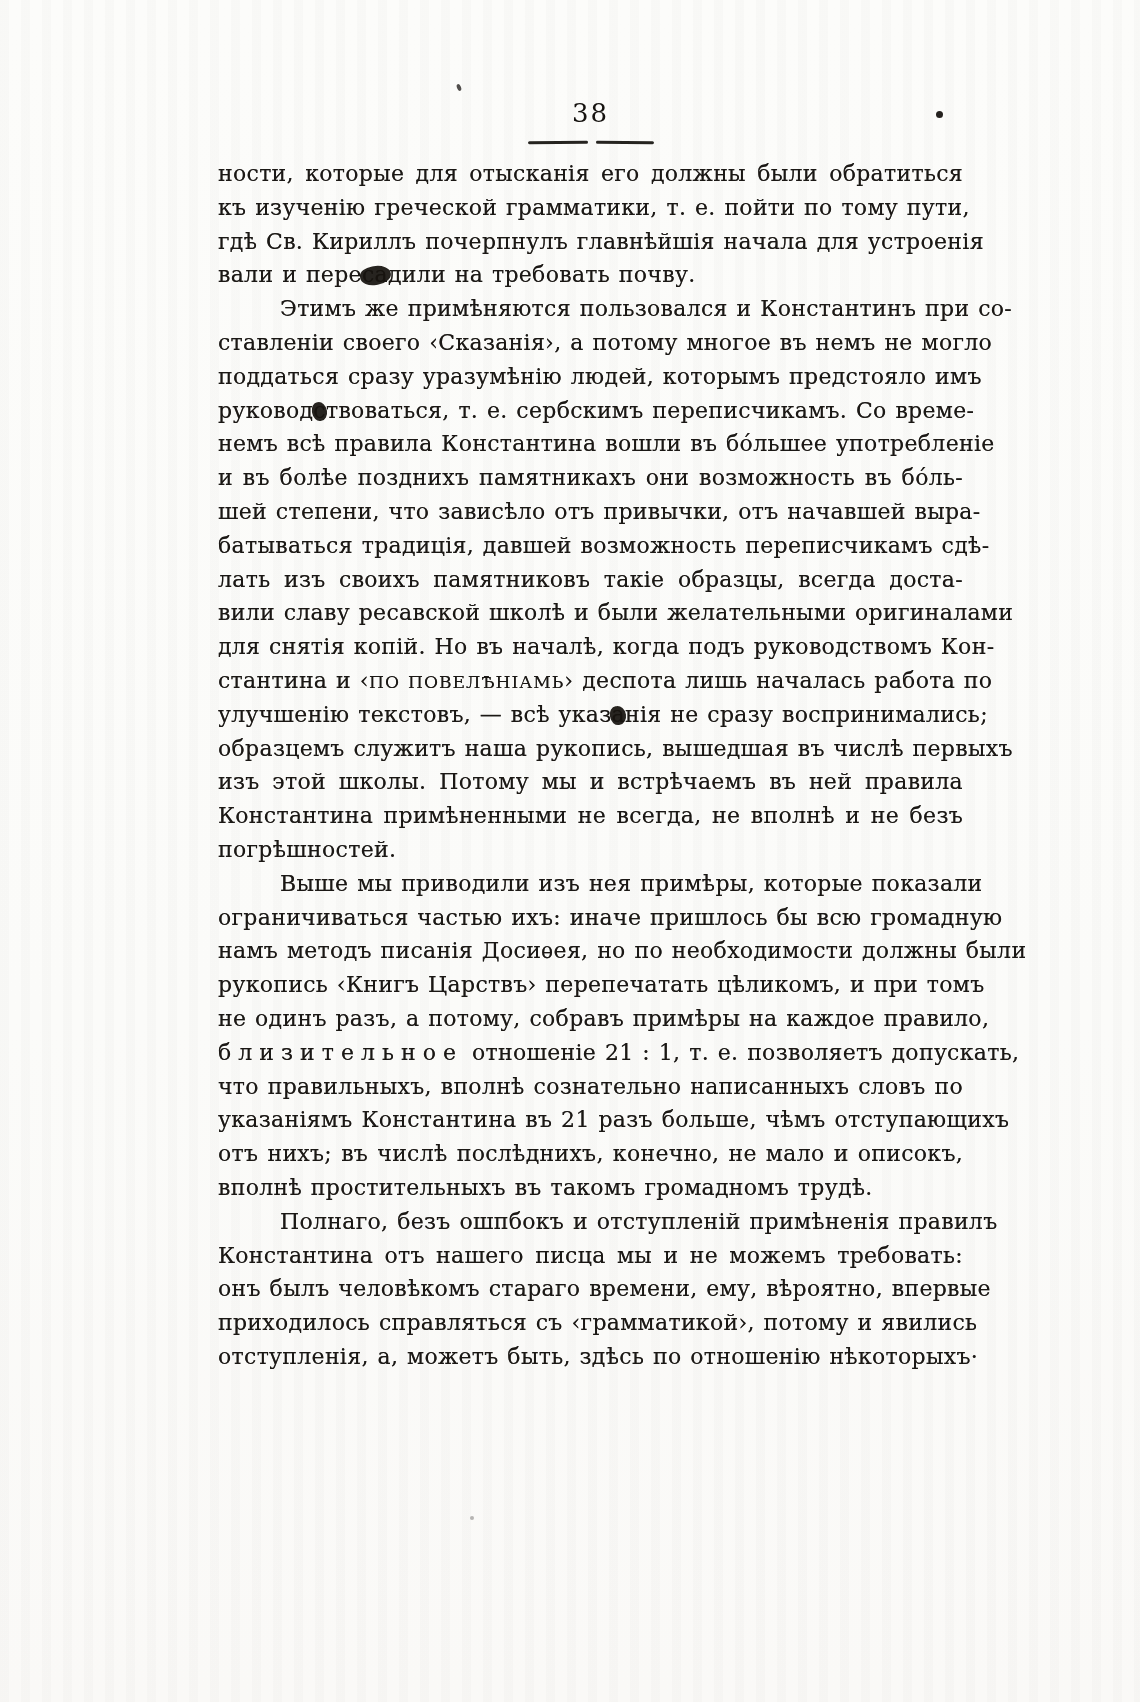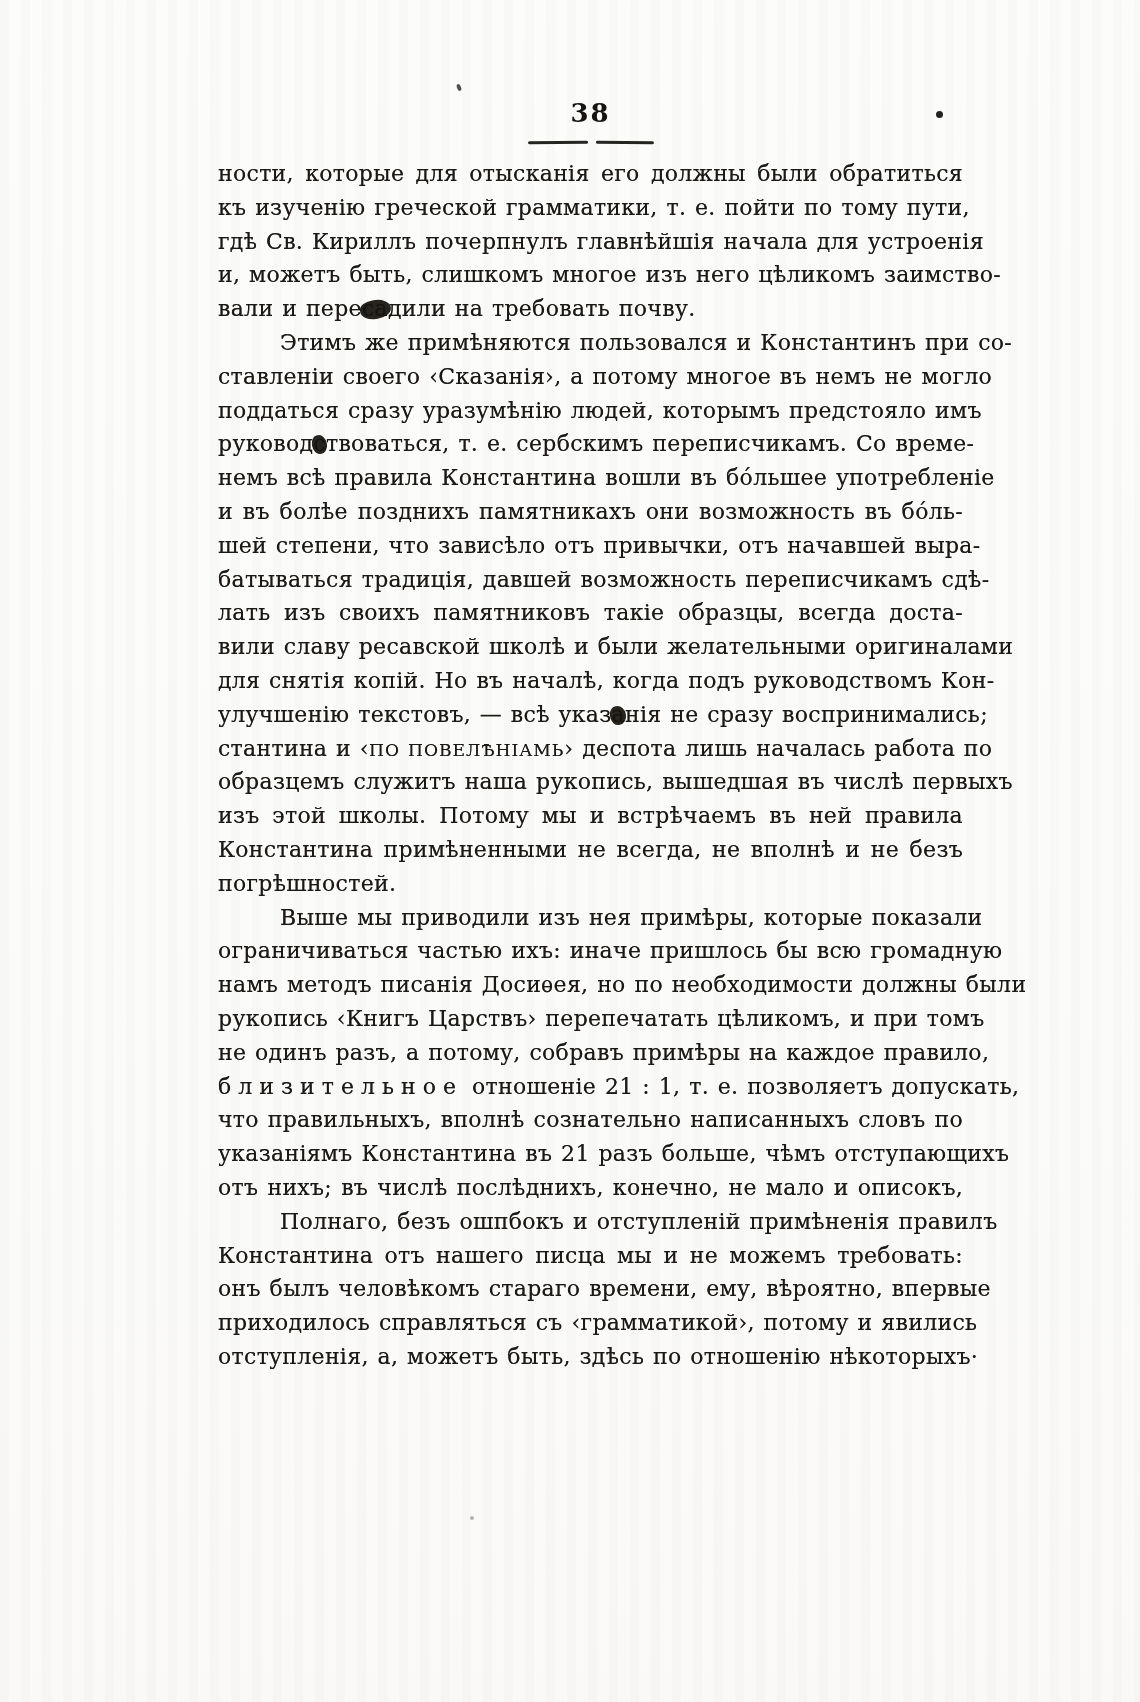--- a/index.html
+++ b/index.html
@@ -11,21 +11,21 @@
       linear-gradient(180deg,#fcfcfa 0%, #fbfbf9 60%, #faf9f7 100%);
     overflow:hidden;
     font-family:"DejaVu Serif", serif;
     color:#1b1815;
   }
   .pagenum-wrap{
     position:absolute; top:98px; left:218px; width:745px;
     text-align:center;
   }
   .pagenum{
-    font-size:26px; font-weight:700; letter-spacing:2px; color:#161310;
+    font-size:26px; font-weight:400; letter-spacing:2px; color:#161310;
   }
   .rule{
     position:absolute; top:141px; height:3px; background:#262420; border-radius:2px;
   }
   .rule-left{ left:528px; width:60px; transform:rotate(-0.6deg); }
   .rule-right{ left:596px; width:58px; transform:rotate(0.3deg); }
   .text-block{
     position:absolute; left:218px; top:157px; width:745px;
   }
   .line{
@@ -57,48 +57,48 @@
   <div class="pagenum-wrap">
     <span class="pagenum">38</span>
   </div>
   <div class="rule rule-left"></div>
   <div class="rule rule-right"></div>
 
   <div class="text-block">
       <div class="line"><span>ности, которые для отысканія его должны были обратиться</span></div>
       <div class="line"><span>къ изученію греческой грамматики, т. е. пойти по тому пути,</span></div>
       <div class="line"><span>гдѣ Св. Кириллъ почерпнулъ главнѣйшія начала для устроенія</span></div>
-      <div class="line"><span>и, можетъ быть, слишкомъ многое изъ него цѣликомъ заимство-</span></div>
       <div class="line noj"><span>вали и пере</span><span class="blot">са</span><span>дили на требовать почву.</span></div>
       <div class="line indent"><span>Этимъ же примѣняются пользовался и Константинъ при со-</span></div>
       <div class="line"><span>ставленіи своего ‹Сказанія›, а потому многое въ немъ не могло</span></div>
       <div class="line"><span>поддаться сразу уразумѣнію людей, которымъ предстояло имъ</span></div>
       <div class="line"><span>руковод</span><span class="blot">с</span><span>твоваться, т. е. сербскимъ переписчикамъ. Со време-</span></div>
       <div class="line"><span>немъ всѣ правила Константина вошли въ бо́льшее употребленіе</span></div>
       <div class="line"><span>и въ болѣе позднихъ памятникахъ они возможность въ бо́ль-</span></div>
       <div class="line"><span>шей степени, что зависѣло отъ привычки, отъ начавшей выра-</span></div>
       <div class="line"><span>батываться традиція, давшей возможность переписчикамъ сдѣ-</span></div>
       <div class="line"><span>лать изъ своихъ памятниковъ такіе образцы, всегда доста-</span></div>
       <div class="line"><span>вили славу ресавской школѣ и были желательными оригиналами</span></div>
       <div class="line"><span>для снятія копій. Но въ началѣ, когда подъ руководствомъ Кон-</span></div>
+      <div class="line"><span>стантина и ‹</span><span class="slav">по повелѣніамь</span><span>› деспота лишь началась работа по</span></div>
       <div class="line"><span>улучшенію текстовъ, — всѣ указ</span><span class="blot">а</span><span>нія не сразу воспринимались;</span></div>
-      <div class="line"><span>стантина и ‹</span><span class="slav">по повелѣніамь</span><span>› деспота лишь началась работа по</span></div>
       <div class="line"><span>образцемъ служитъ наша рукопись, вышедшая въ числѣ первыхъ</span></div>
       <div class="line"><span>изъ этой школы. Потому мы и встрѣчаемъ въ ней правила</span></div>
       <div class="line"><span>Константина примѣненными не всегда, не вполнѣ и не безъ</span></div>
       <div class="line noj"><span>погрѣшностей.</span></div>
       <div class="line indent"><span>Выше мы приводили изъ нея примѣры, которые показали</span></div>
       <div class="line"><span>ограничиваться частью ихъ: иначе пришлось бы всю громадную</span></div>
       <div class="line"><span>намъ методъ писанія Досиѳея, но по необходимости должны были</span></div>
       <div class="line"><span>рукопись ‹Книгъ Царствъ› перепечатать цѣликомъ, и при томъ</span></div>
       <div class="line"><span>не одинъ разъ, а потому, собравъ примѣры на каждое правило,</span></div>
       <div class="line"><span class="spaced">близительное</span><span> отношеніе 21 : 1, т. е. позволяетъ допускать,</span></div>
       <div class="line"><span>что правильныхъ, вполнѣ сознательно написанныхъ словъ по</span></div>
       <div class="line"><span>указаніямъ Константина въ 21 разъ больше, чѣмъ отступающихъ</span></div>
       <div class="line"><span>отъ нихъ; въ числѣ послѣднихъ, конечно, не мало и описокъ,</span></div>
+      <div class="line noj"><span>вполнѣ простительныхъ въ такомъ громадномъ трудѣ.</span></div>
       <div class="line indent"><span>Полнаго, безъ ошпбокъ и отступленій примѣненія правилъ</span></div>
       <div class="line"><span>Константина отъ нашего писца мы и не можемъ требовать:</span></div>
       <div class="line"><span>онъ былъ человѣкомъ стараго времени, ему, вѣроятно, впервые</span></div>
       <div class="line"><span>приходилось справляться съ ‹грамматикой›, потому и явились</span></div>
       <div class="line"><span>отступленія, а, можетъ быть, здѣсь по отношенію нѣкоторыхъ·</span></div>
     </div>
 
 <div class="speck" style="left: 457px; top: 84px; width: 4px; height: 7px; opacity: 0.75; transform: rotate(-22deg);"></div>
     <div class="speck" style="left: 936px; top: 111px; width: 7px; height: 7px; opacity: 0.95; transform: rotate(0deg);"></div>
     <div class="speck" style="left: 470px; top: 1516px; width: 4px; height: 4px; opacity: 0.3; transform: rotate(0deg);"></div>

